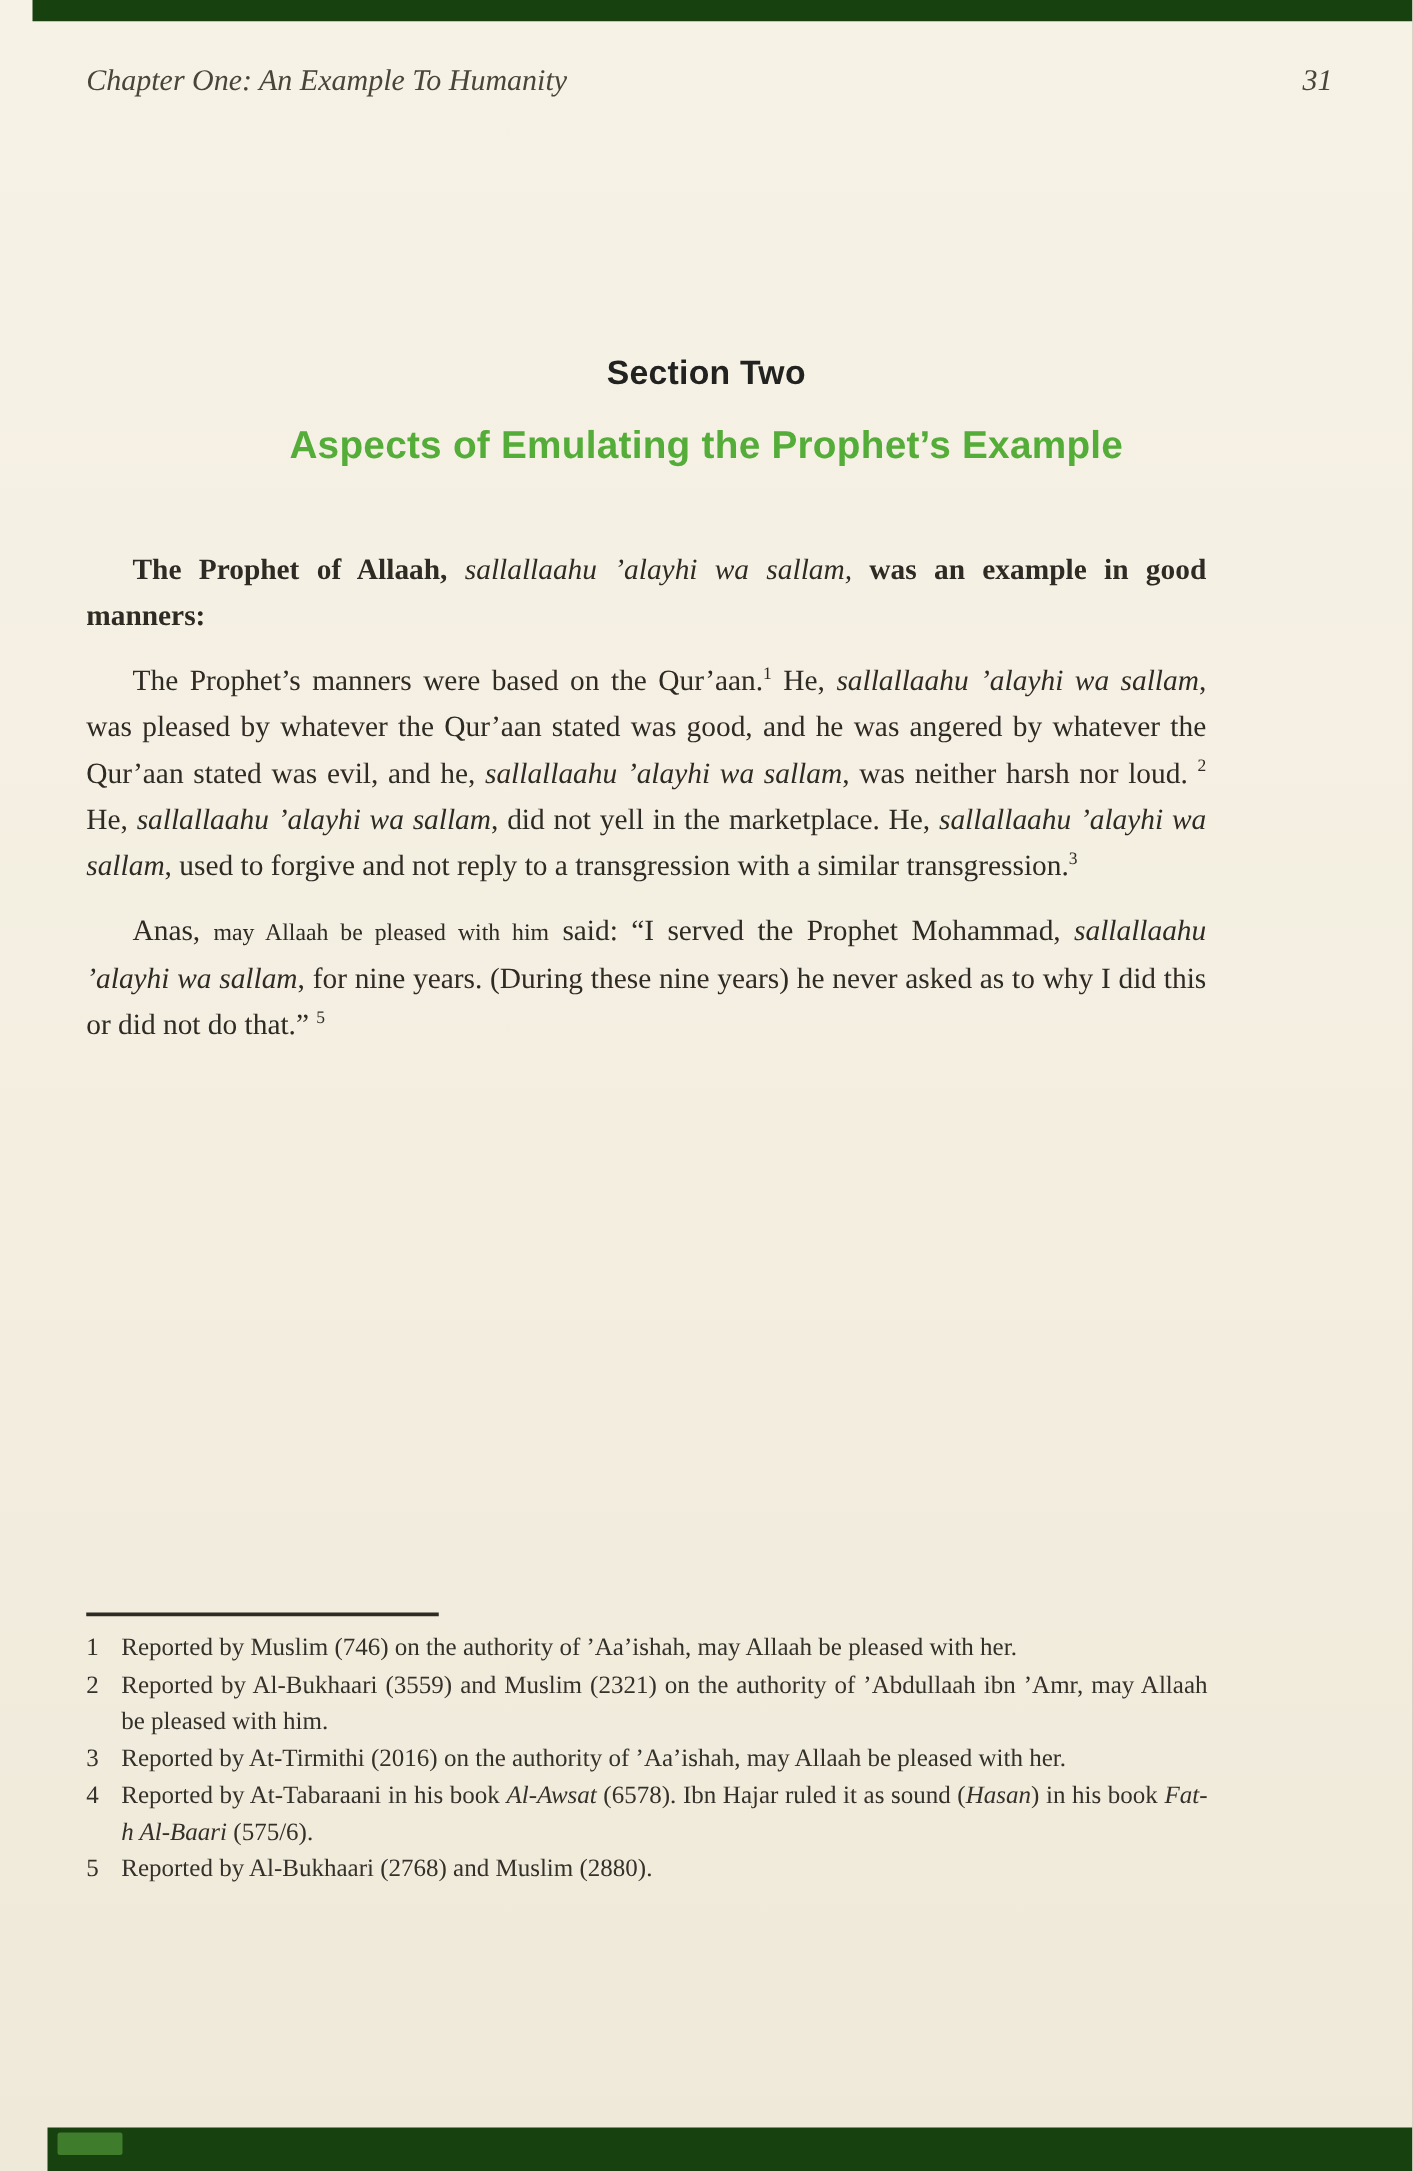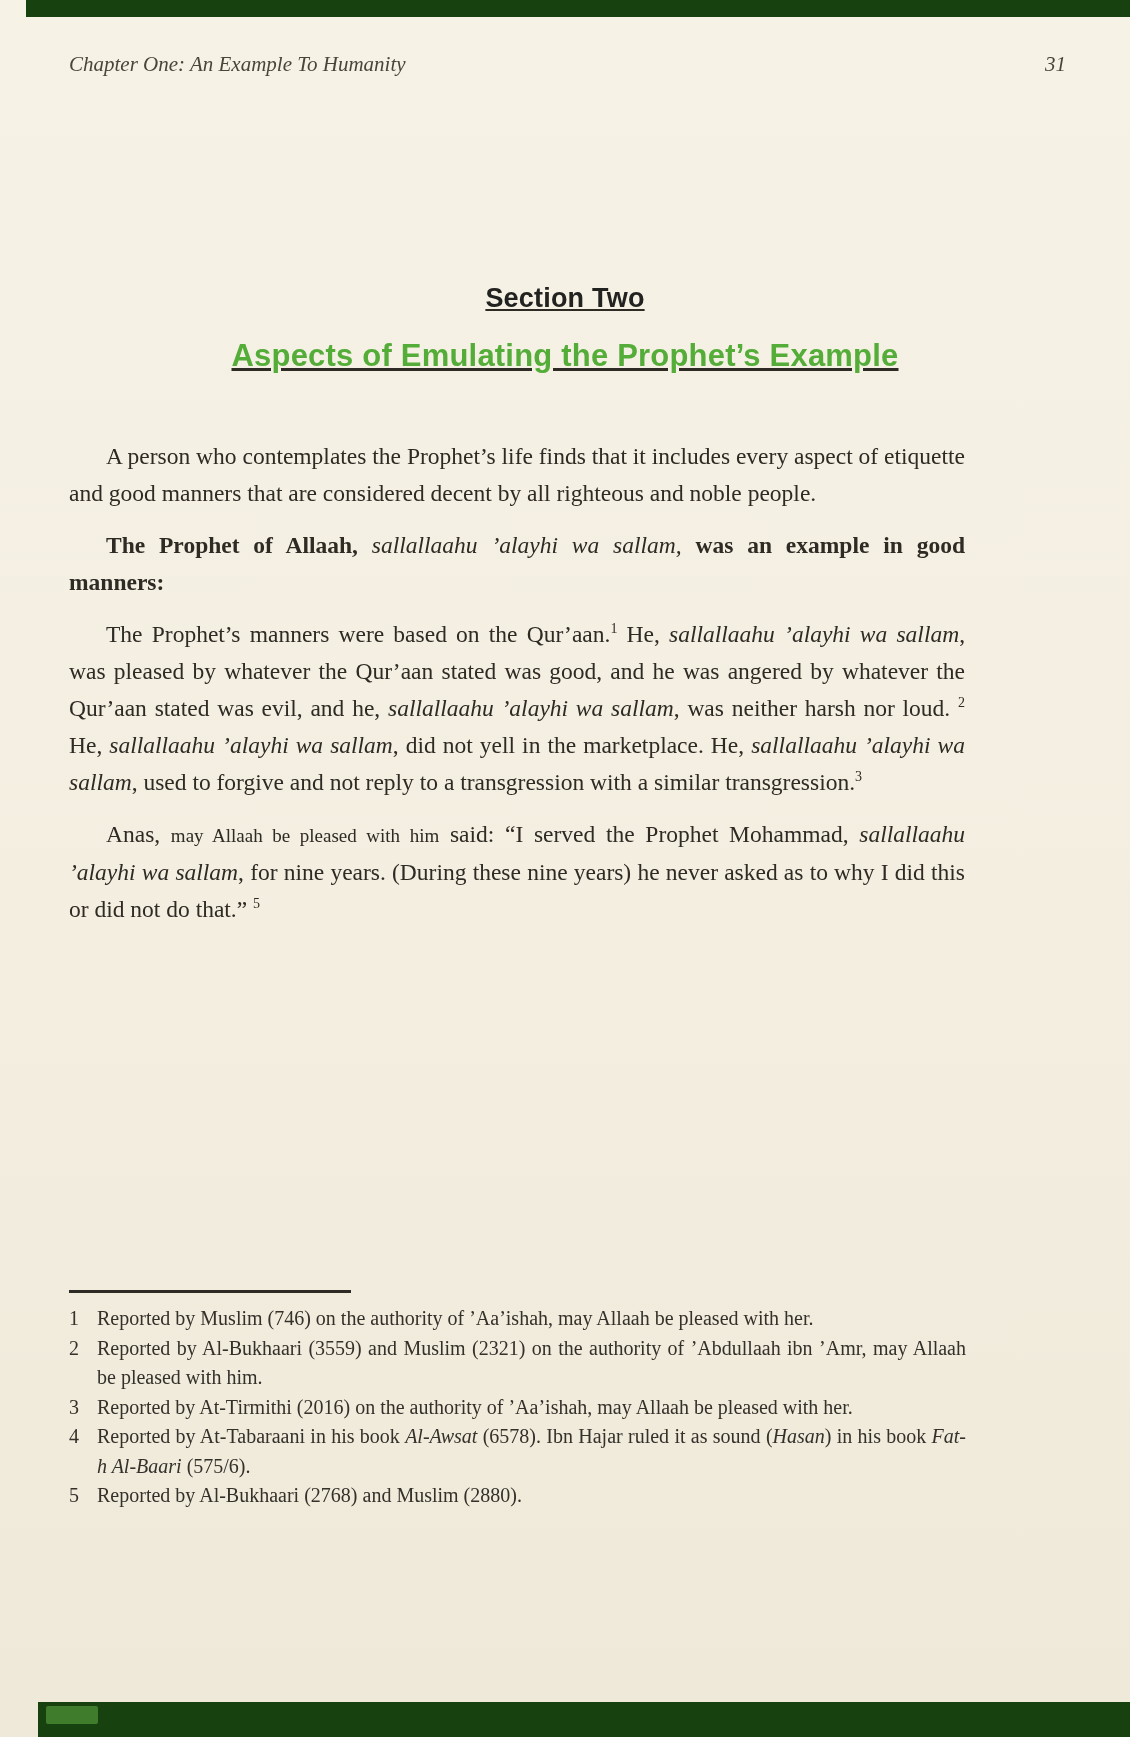--- a/index.html
+++ b/index.html
@@ -22,27 +22,26 @@
     position: absolute; bottom: 0; left: 38px; right: 0; height: 35px;
     background: #17410f;
   }
   .band-bottom .band-accent {
     position: absolute; left: 8px; top: 4px; width: 52px; height: 18px;
     background: #3f7d2c; border-radius: 2px;
   }
   .page-header {
     position: absolute; top: 52px; left: 69px; right: 64px;
     display: flex; justify-content: space-between; align-items: baseline;
-    font-style: italic; font-size: 21px; color: #4a453b;
+    font-style: italic; font-size: 24px; color: #4a453b;
   }
   .section-head {
     position: absolute; top: 283px; left: 0; right: 0;
     text-align: center;
     font-family: "Liberation Sans", sans-serif;
-    text-decoration: underline;
   }
   .section-kicker {
     font-size: 27px; font-weight: bold; color: #222220; letter-spacing: 0.2px;
   }
   .section-title {
     margin-top: 24px;
     font-size: 31px; font-weight: bold; color: #55ad39; letter-spacing: 0.2px;
   }
   .body-text {
     position: absolute; top: 438px; left: 69px; width: 896px;
@@ -76,21 +75,20 @@
     <span>Chapter One: An Example To Humanity</span>
     <span>31</span>
   </header>
 
   <div class="section-head">
     <div class="section-kicker">Section Two</div>
     <div class="section-title">Aspects of Emulating the Prophet’s Example</div>
   </div>
 
   <main class="body-text">
-      <p><span>A person who contemplates the Prophet’s life finds that it includes every aspect of etiquette and good manners that are considered decent by all righteous and noble people.</span></p>
       <p><span class="seg-bold">The Prophet of Allaah, </span><span class="seg-italic">sallallaahu ’alayhi wa sallam,</span><span class="seg-bold"> was an example in good manners:</span></p>
       <p><span>The Prophet’s manners were based on the Qur’aan.</span><sup class="seg-sup">1</sup><span> He, </span><span class="seg-italic">sallallaahu ’alayhi wa sallam</span><span>, was pleased by whatever the Qur’aan stated was good, and he was angered by whatever the Qur’aan stated was evil, and he, </span><span class="seg-italic">sallallaahu ’alayhi wa sallam</span><span>, was neither harsh nor loud. </span><sup class="seg-sup">2</sup><span> He, </span><span class="seg-italic">sallallaahu ’alayhi wa sallam</span><span>, did not yell in the marketplace. He, </span><span class="seg-italic">sallallaahu ’alayhi wa sallam</span><span>, used to forgive and not reply to a transgression with a similar transgression.</span><sup class="seg-sup">3</sup></p>
       <p><span>Anas, </span><span class="seg-small">may Allaah be pleased with him</span><span> said: “I served the Prophet Mohammad, </span><span class="seg-italic">sallallaahu ’alayhi wa sallam</span><span>, for nine years. (During these nine years) he never asked as to why I did this or did not do that.” </span><sup class="seg-sup">5</sup></p>
     </main>
 
   <footer class="footnotes">
     <div class="fn-rule"></div>
     <div>
         <div class="fn-item">
           <span class="fn-num">1</span>

